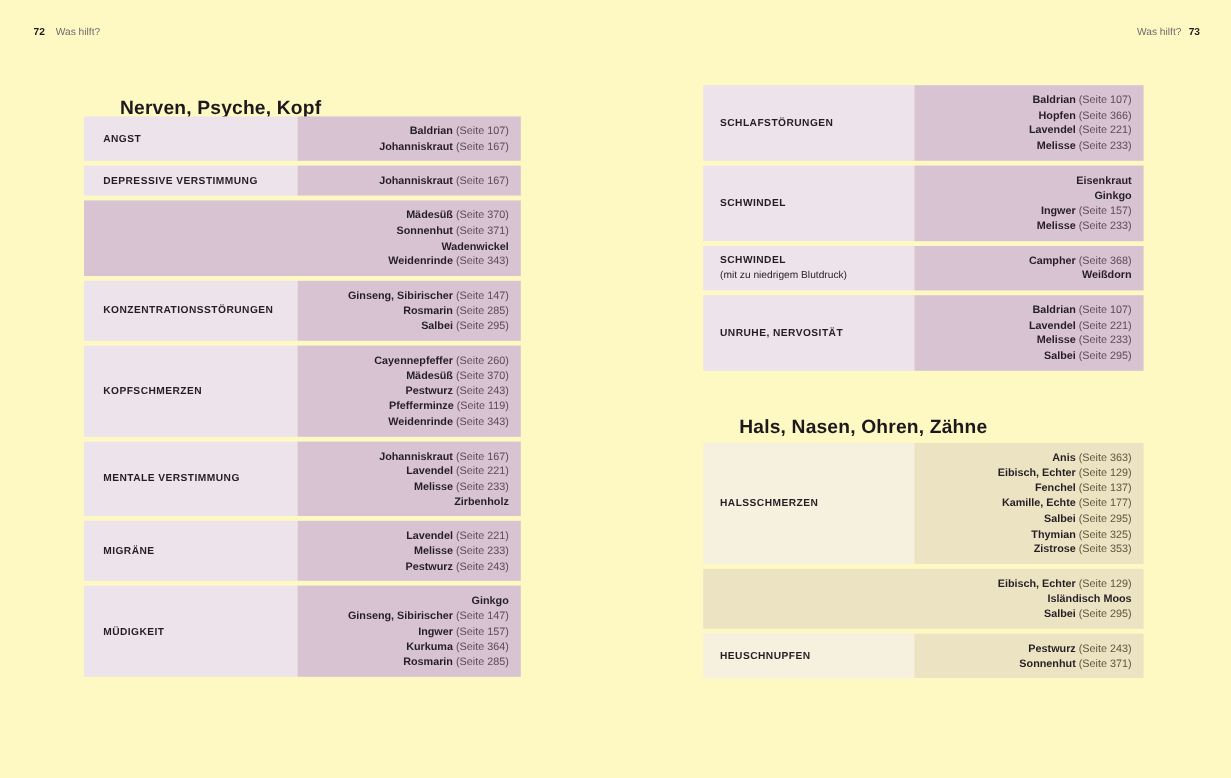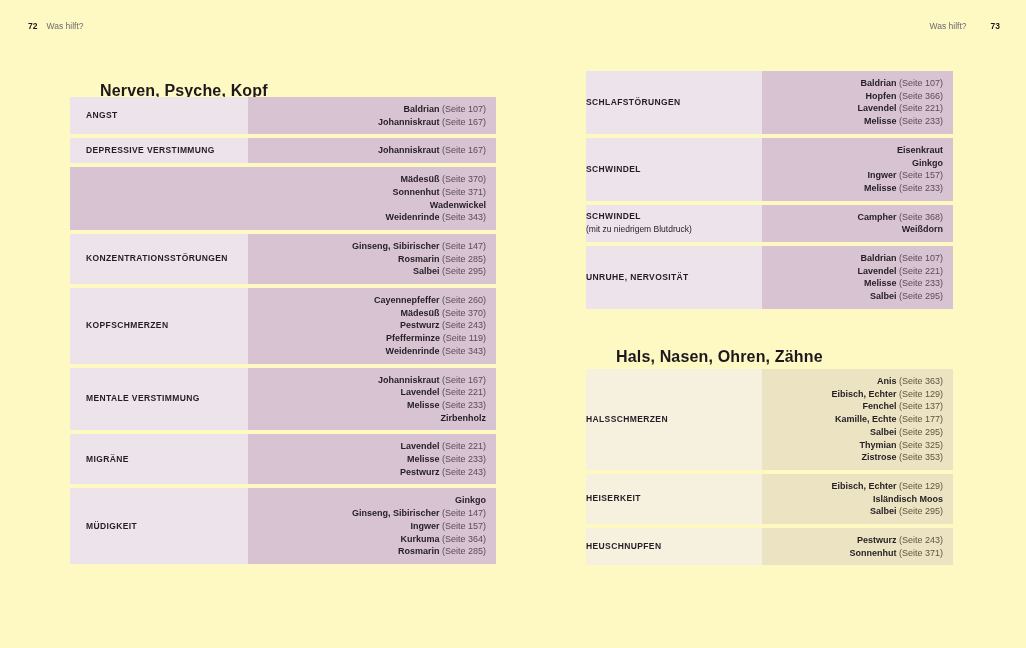--- a/index.html
+++ b/index.html
@@ -6,38 +6,38 @@
   body{font-family:"Liberation Sans", sans-serif;}
   .sheet{position:relative;width:1026px;height:648px;background:#fef9c3;overflow:hidden;}
 
   
   .runhdr{position:absolute;top:21px;font-size:8.5px;line-height:10px;white-space:nowrap;}
   .runhdr-left{left:28px;}
   .runhdr-right{right:26px;text-align:right;}
   .pagenum{font-weight:bold;color:#1d181d;}
   .runhead{color:#6e686e;}
   .runhdr-left .runhead{margin-left:9px;}
-  .runhdr-right .pagenum{margin-left:24px;}
+  .runhdr-right .pagenum{margin-left:6px;}
 
   
   .title{position:absolute;font-size:16px;font-weight:bold;color:#1d181d;letter-spacing:.01em;line-height:15px;padding-left:30px;}
   .title-left{left:70px;top:70px;}
   .title-right{left:586px;top:336px;}
 
   
   .table{position:absolute;}
-  .tbl-left{left:70px;top:97px;width:426px;}
+  .tbl-left{left:70px;top:97px;width:364px;}
   .tbl-right-top{left:586px;top:71px;width:367px;}
   .tbl-right-bottom{left:586px;top:369px;width:367px;}
 
   .trow{display:flex;margin-bottom:4px;}
   .trow:last-child{margin-bottom:0;}
   .cond{width:178px;flex:0 0 178px;display:flex;flex-direction:column;justify-content:center;
         padding:6px 8px 6px 16px;box-sizing:border-box;background:var(--label-bg);}
-  .tbl-right-top .cond,.tbl-right-bottom .cond{width:176px;flex:0 0 176px;padding-left:0;}
+  .tbl-right-top .cond,.tbl-right-bottom .cond{width:176px;flex:0 0 176px;padding-left:14px;}
   .rem{flex:1;padding:6px 10px;box-sizing:border-box;background:var(--value-bg);text-align:right;}
 
   .purple{--label-bg:var(--purple-label);--value-bg:var(--purple-value);--ref-col:var(--purple-ref);}
   .sand{--label-bg:var(--sand-label);--value-bg:var(--sand-value);--ref-col:var(--sand-ref);}
 
   .cond-label{font-size:8.5px;font-weight:bold;letter-spacing:.045em;color:#241e24;line-height:11px;}
   .cond-note{font-size:8.5px;font-weight:normal;color:#241e24;line-height:11px;margin-top:2px;letter-spacing:0;}
   .remedy{font-size:9px;line-height:12.7px;color:#241e24;white-space:nowrap;}
   .rname{font-weight:bold;color:#241e24;}
   .ref{color:var(--ref-col);}
@@ -197,23 +197,20 @@
           <div class="remedy"><span class="rname">Anis</span> <span class="ref">(Seite 363)</span></div>
           <div class="remedy"><span class="rname">Eibisch, Echter</span> <span class="ref">(Seite 129)</span></div>
           <div class="remedy"><span class="rname">Fenchel</span> <span class="ref">(Seite 137)</span></div>
           <div class="remedy"><span class="rname">Kamille, Echte</span> <span class="ref">(Seite 177)</span></div>
           <div class="remedy"><span class="rname">Salbei</span> <span class="ref">(Seite 295)</span></div>
           <div class="remedy"><span class="rname">Thymian</span> <span class="ref">(Seite 325)</span></div>
           <div class="remedy"><span class="rname">Zistrose</span> <span class="ref">(Seite 353)</span></div>
         </div>
       </div>
       <div class="trow">
-        <div class="cond">
-          <div class="cond-label">HEISERKEIT</div>
-        </div>
         <div class="rem">
           <div class="remedy"><span class="rname">Eibisch, Echter</span> <span class="ref">(Seite 129)</span></div>
           <div class="remedy"><span class="rname">Isländisch Moos</span></div>
           <div class="remedy"><span class="rname">Salbei</span> <span class="ref">(Seite 295)</span></div>
         </div>
       </div>
       <div class="trow">
         <div class="cond">
           <div class="cond-label">HEUSCHNUPFEN</div>
         </div>

